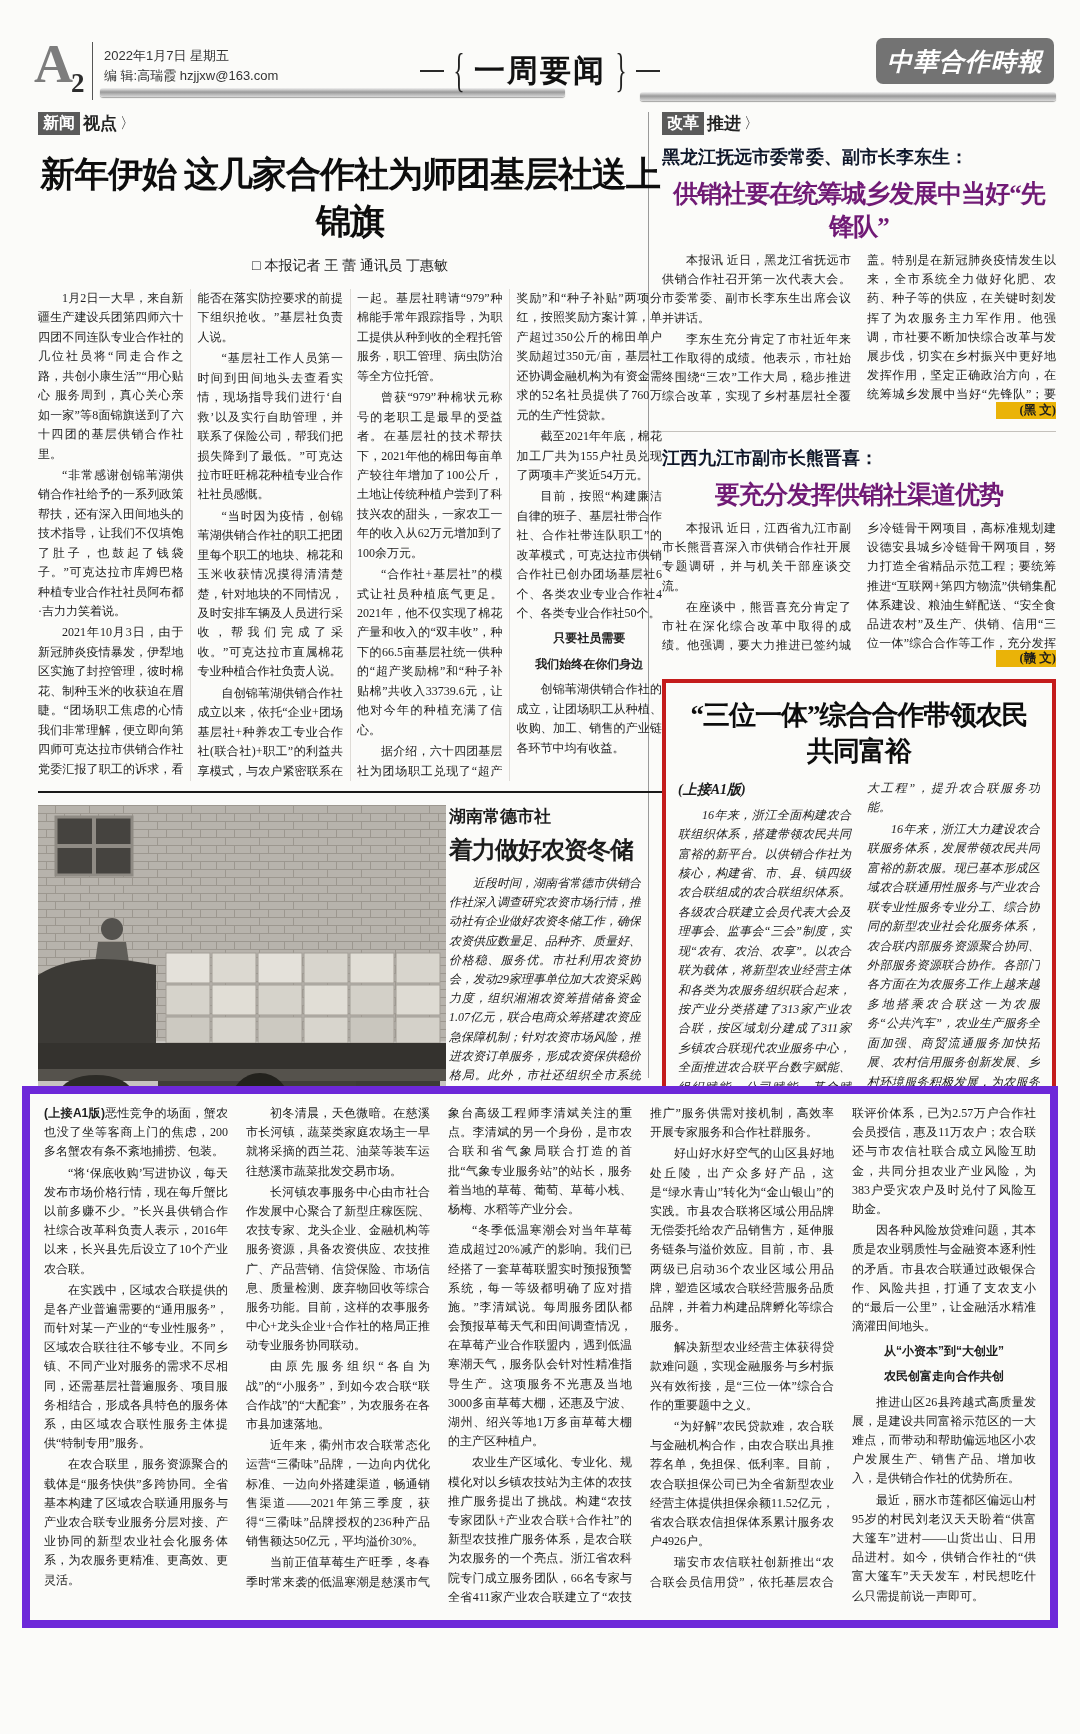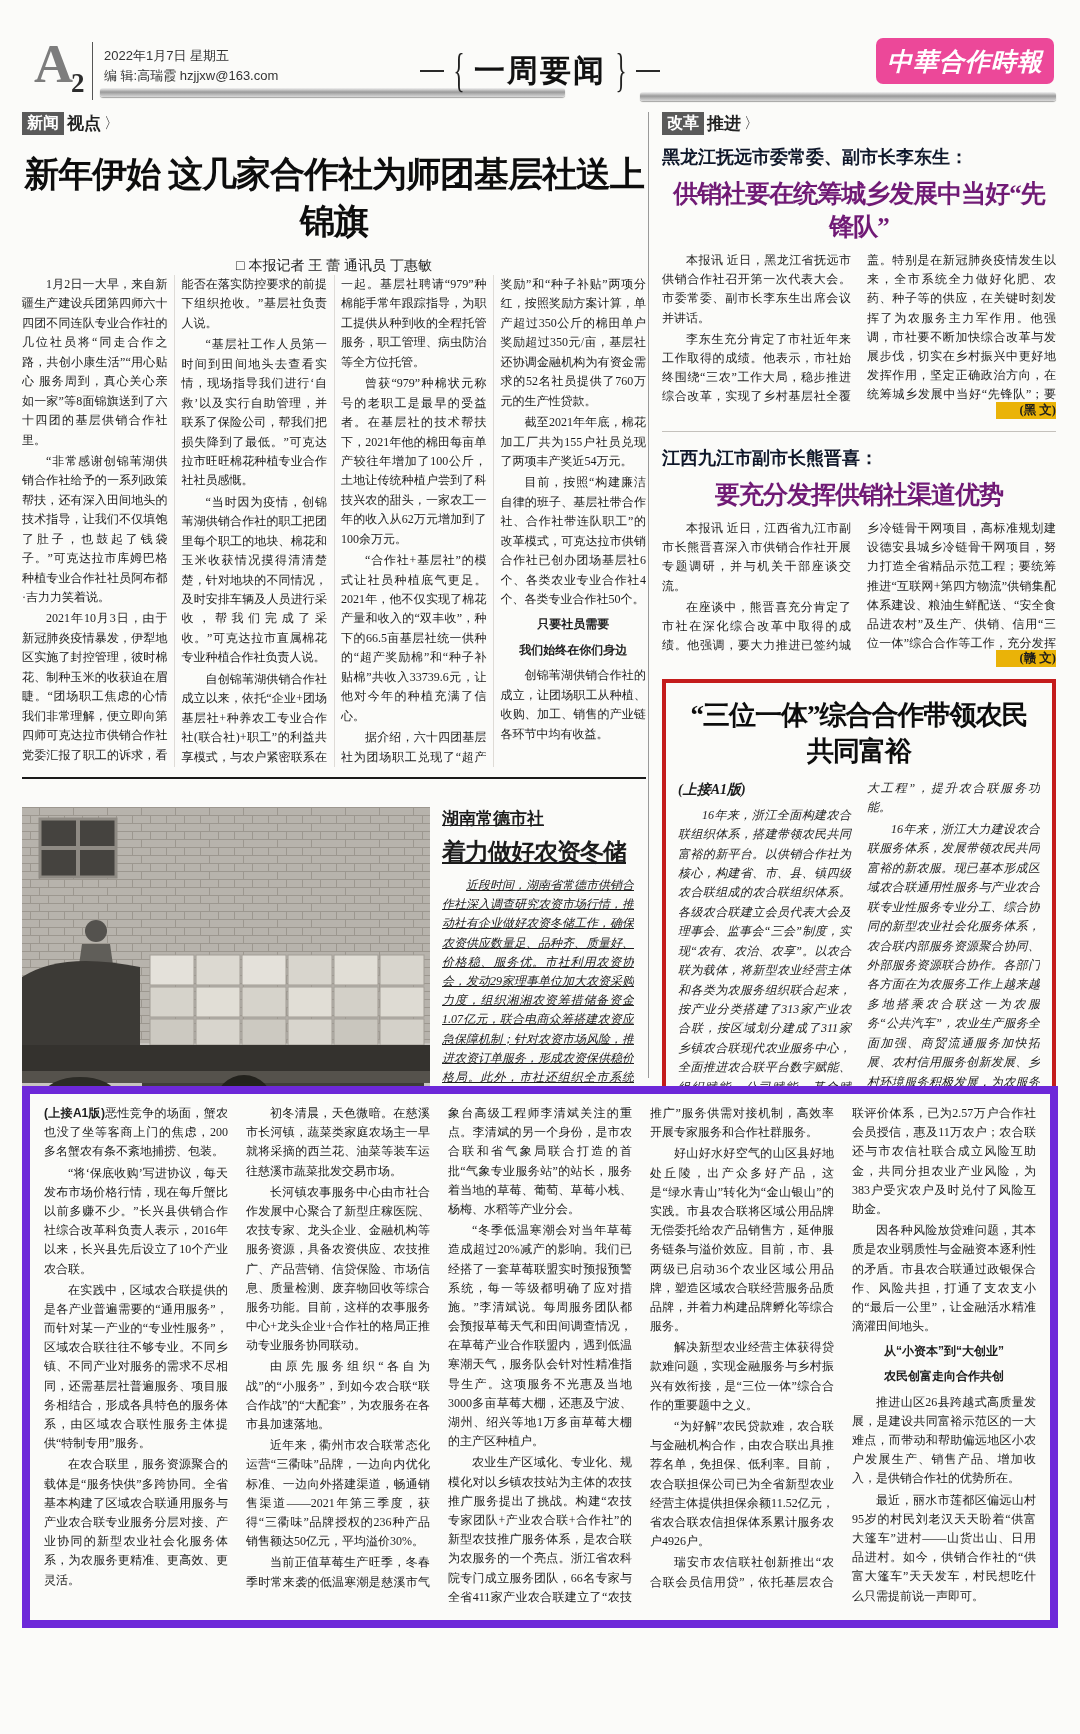--- a/index.html
+++ b/index.html
@@ -14,40 +14,40 @@
   .ed-n { font-size:27px; font-weight:bold; color:#2c2c2c; vertical-align:-10px; }
   .hdr-rule { position:absolute; left:92px; top:4px; width:1px; height:58px; background:#555; }
   .date-blk { position:absolute; left:104px; top:8px; font-family:"Liberation Sans","DejaVu Sans",sans-serif; font-size:13px; color:#333; line-height:1.55; }
   .bar { position:absolute; height:9px; border-radius:3px; background:linear-gradient(#f2f2f2,#9a9a9a 45%,#d9d9d9); box-shadow:0 1px 1px rgba(0,0,0,.35); }
   .bar-l { left:100px; top:50px; width:465px; }
   .bar-r { left:640px; top:54px; width:416px; }
   .sec-title { position:absolute; left:408px; top:10px; width:264px; display:flex; align-items:center; justify-content:center; gap:4px; }
   .sec-title .t { font-size:31px; font-weight:bold; font-family:"Liberation Sans","DejaVu Sans",sans-serif; color:#111; letter-spacing:2px; }
   .brace { display:inline-block; font-size:46px; font-weight:normal; color:#222; transform:scaleX(.5); line-height:1; }
   .hline { width:24px; height:2px; background:#2a2a2a; }
-  .masthead { position:absolute; left:876px; top:0; width:178px; height:46px; background:#ec4899; border-radius:7px; display:flex; align-items:center; justify-content:center; }
+  .masthead { position:absolute; left:876px; top:0; width:178px; height:46px; background:#737373; border-radius:7px; display:flex; align-items:center; justify-content:center; }
   .masthead span { color:#fff; font-size:25px; font-style:italic; font-weight:bold; letter-spacing:1px; }
 
   
   .tag { display:flex; align-items:center; gap:3px; font-family:"Liberation Sans","DejaVu Sans",sans-serif; }
   .tag .box { background:#5a5a5a; color:#fff; font-size:16px; font-weight:bold; padding:1px 5px; }
   .tag .rest { font-size:17px; font-weight:bold; color:#222; }
   .tag .chev { font-size:15px; color:#222; }
 
   
-  .left-region { position:absolute; left:22px; top:112px; width:624px; }
+  .left-region { position:absolute; left:38px; top:112px; width:624px; }
   .main-headline { margin-top:16px; text-align:center; font-size:35px; font-weight:bold; letter-spacing:-1px; color:#0d0d0d; }
   .byline { margin-top:12px; text-align:center; font-size:14px; color:#222; font-family:"Liberation Sans","DejaVu Sans",sans-serif; }
-  .cols4 { height:492px; overflow:hidden; column-count:4; column-gap:14px; column-fill:auto; column-rule:1px solid #dedbd6; font-size:12px; line-height:1.62; text-align:justify; }
+  .cols4 { margin-top:14px; height:492px; overflow:hidden; column-count:4; column-gap:14px; column-fill:auto; column-rule:1px solid #dedbd6; font-size:12px; line-height:1.62; text-align:justify; }
   .para { text-indent:2em; margin-bottom:2px; }
   .subhead { text-indent:0; text-align:center; font-weight:bold; font-family:"Liberation Sans","DejaVu Sans",sans-serif; margin:6px 0; }
   .sect-rule { margin-top:10px; border-top:2px solid #1a1a1a; }
 
   
-  .photo-row { display:flex; margin-top:28px; gap:12px;text-decoration:underline; }
+  .photo-row { display:flex; margin-top:12px; gap:3px; }
   .photo-frame { width:408px; height:332px; background:#c7c4bf; flex:none; }
   .cap-col { width:192px; }
   .cap-org { font-size:17px; font-weight:bold; font-family:"Liberation Sans","DejaVu Sans",sans-serif; }
   .cap-head { font-size:24px; font-weight:bold; margin:6px 0 8px; letter-spacing:-1px; }
   .cap-body { font-size:12px; line-height:1.6; font-style:italic; text-align:justify; max-height:238px; overflow:hidden; }
   .cap-credit { margin-top:4px; text-align:right; font-weight:bold; font-size:12.5px; }
 
   
   .v-divider { position:absolute; left:648px; top:112px; width:1px; height:966px; background:#9a9a9a; }
   .right-region { position:absolute; left:662px; top:112px; width:394px; }

